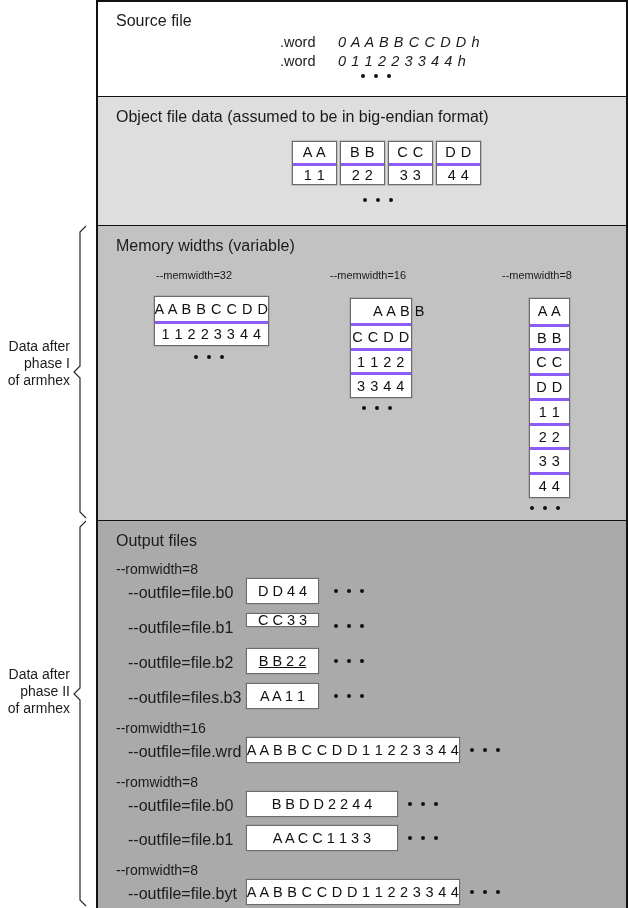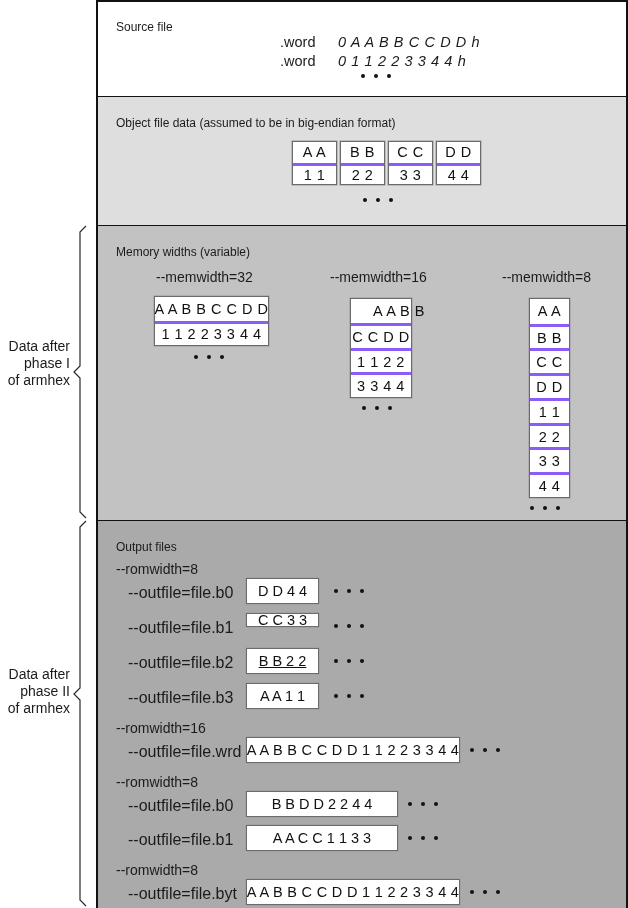--- a/index.html
+++ b/index.html
@@ -26,24 +26,23 @@
     border-right: 2px solid #111;
   }
   .panel {
     position: absolute;
     left: 0;
     width: 100%;
     border-bottom: 1px solid #111;
   }
   .panel-title {
     position: absolute;
-    font-size: 12px;
+    font-size: 16px;
     color: #1b1b1b;
     white-space: nowrap;
-    margin-top: 8px;
   }
   
   #panel-source      { top: 0px;   height: 95px;  background:#ffffff; }
   #panel-object      { top: 95px;  height: 129px; background:#dedede; }
   #panel-memwidths   { top: 224px; height: 295px; background:#c2c2c2; }
   #panel-output      { top: 519px; height: 387px; background:#aaaaaa; border-bottom:none; }
 
   
   .src-row { position: absolute; font-size: 14.5px; color:#1b1b1b; white-space: nowrap; }
   .src-kw  { position: absolute; left: 182px; }
@@ -74,21 +73,21 @@
   }
   .cell + .cell { border-top: 3px solid #8b5cf6; }
 
   
   .dots { position: absolute; display: flex; gap: 9px; align-items: center; }
   .dots i { display:block; width:4px; height:4px; border-radius:50%; background:#111; }
 
   
   .ovlabel {
     position: absolute;
-    font-size: 14px;
+    font-size: 11px;
     color:#1b1b1b;
     white-space: nowrap;
   }
 
   
   .romw {
     position: absolute;
     font-size: 14px;
     color:#1b1b1b;
     white-space: nowrap;
@@ -263,21 +262,21 @@
         </div>
 
       <div class="ofile" style="top:133px;">--outfile=file.b2</div>
       <div class="dbox" style="left:148px; top:127px; width:73px; height:26px;text-decoration:underline;">B B    2 2</div>
       <div class="dots" style="left:236px; top:138px;">
           <i></i>
           <i></i>
           <i></i>
         </div>
 
-      <div class="ofile" style="top:168px;">--outfile=file.b3</div>
+      <div class="ofile" style="top:168px;">--outfile=files.b3</div>
       <div class="dbox" style="left:148px; top:162px; width:73px; height:26px;">A A    1 1</div>
       <div class="dots" style="left:236px; top:173px;">
           <i></i>
           <i></i>
           <i></i>
         </div>
 
       <div class="romw" style="top:199px;">--romwidth=16</div>
 
       <div class="ofile" style="top:222px;">--outfile=file.wrd</div>

